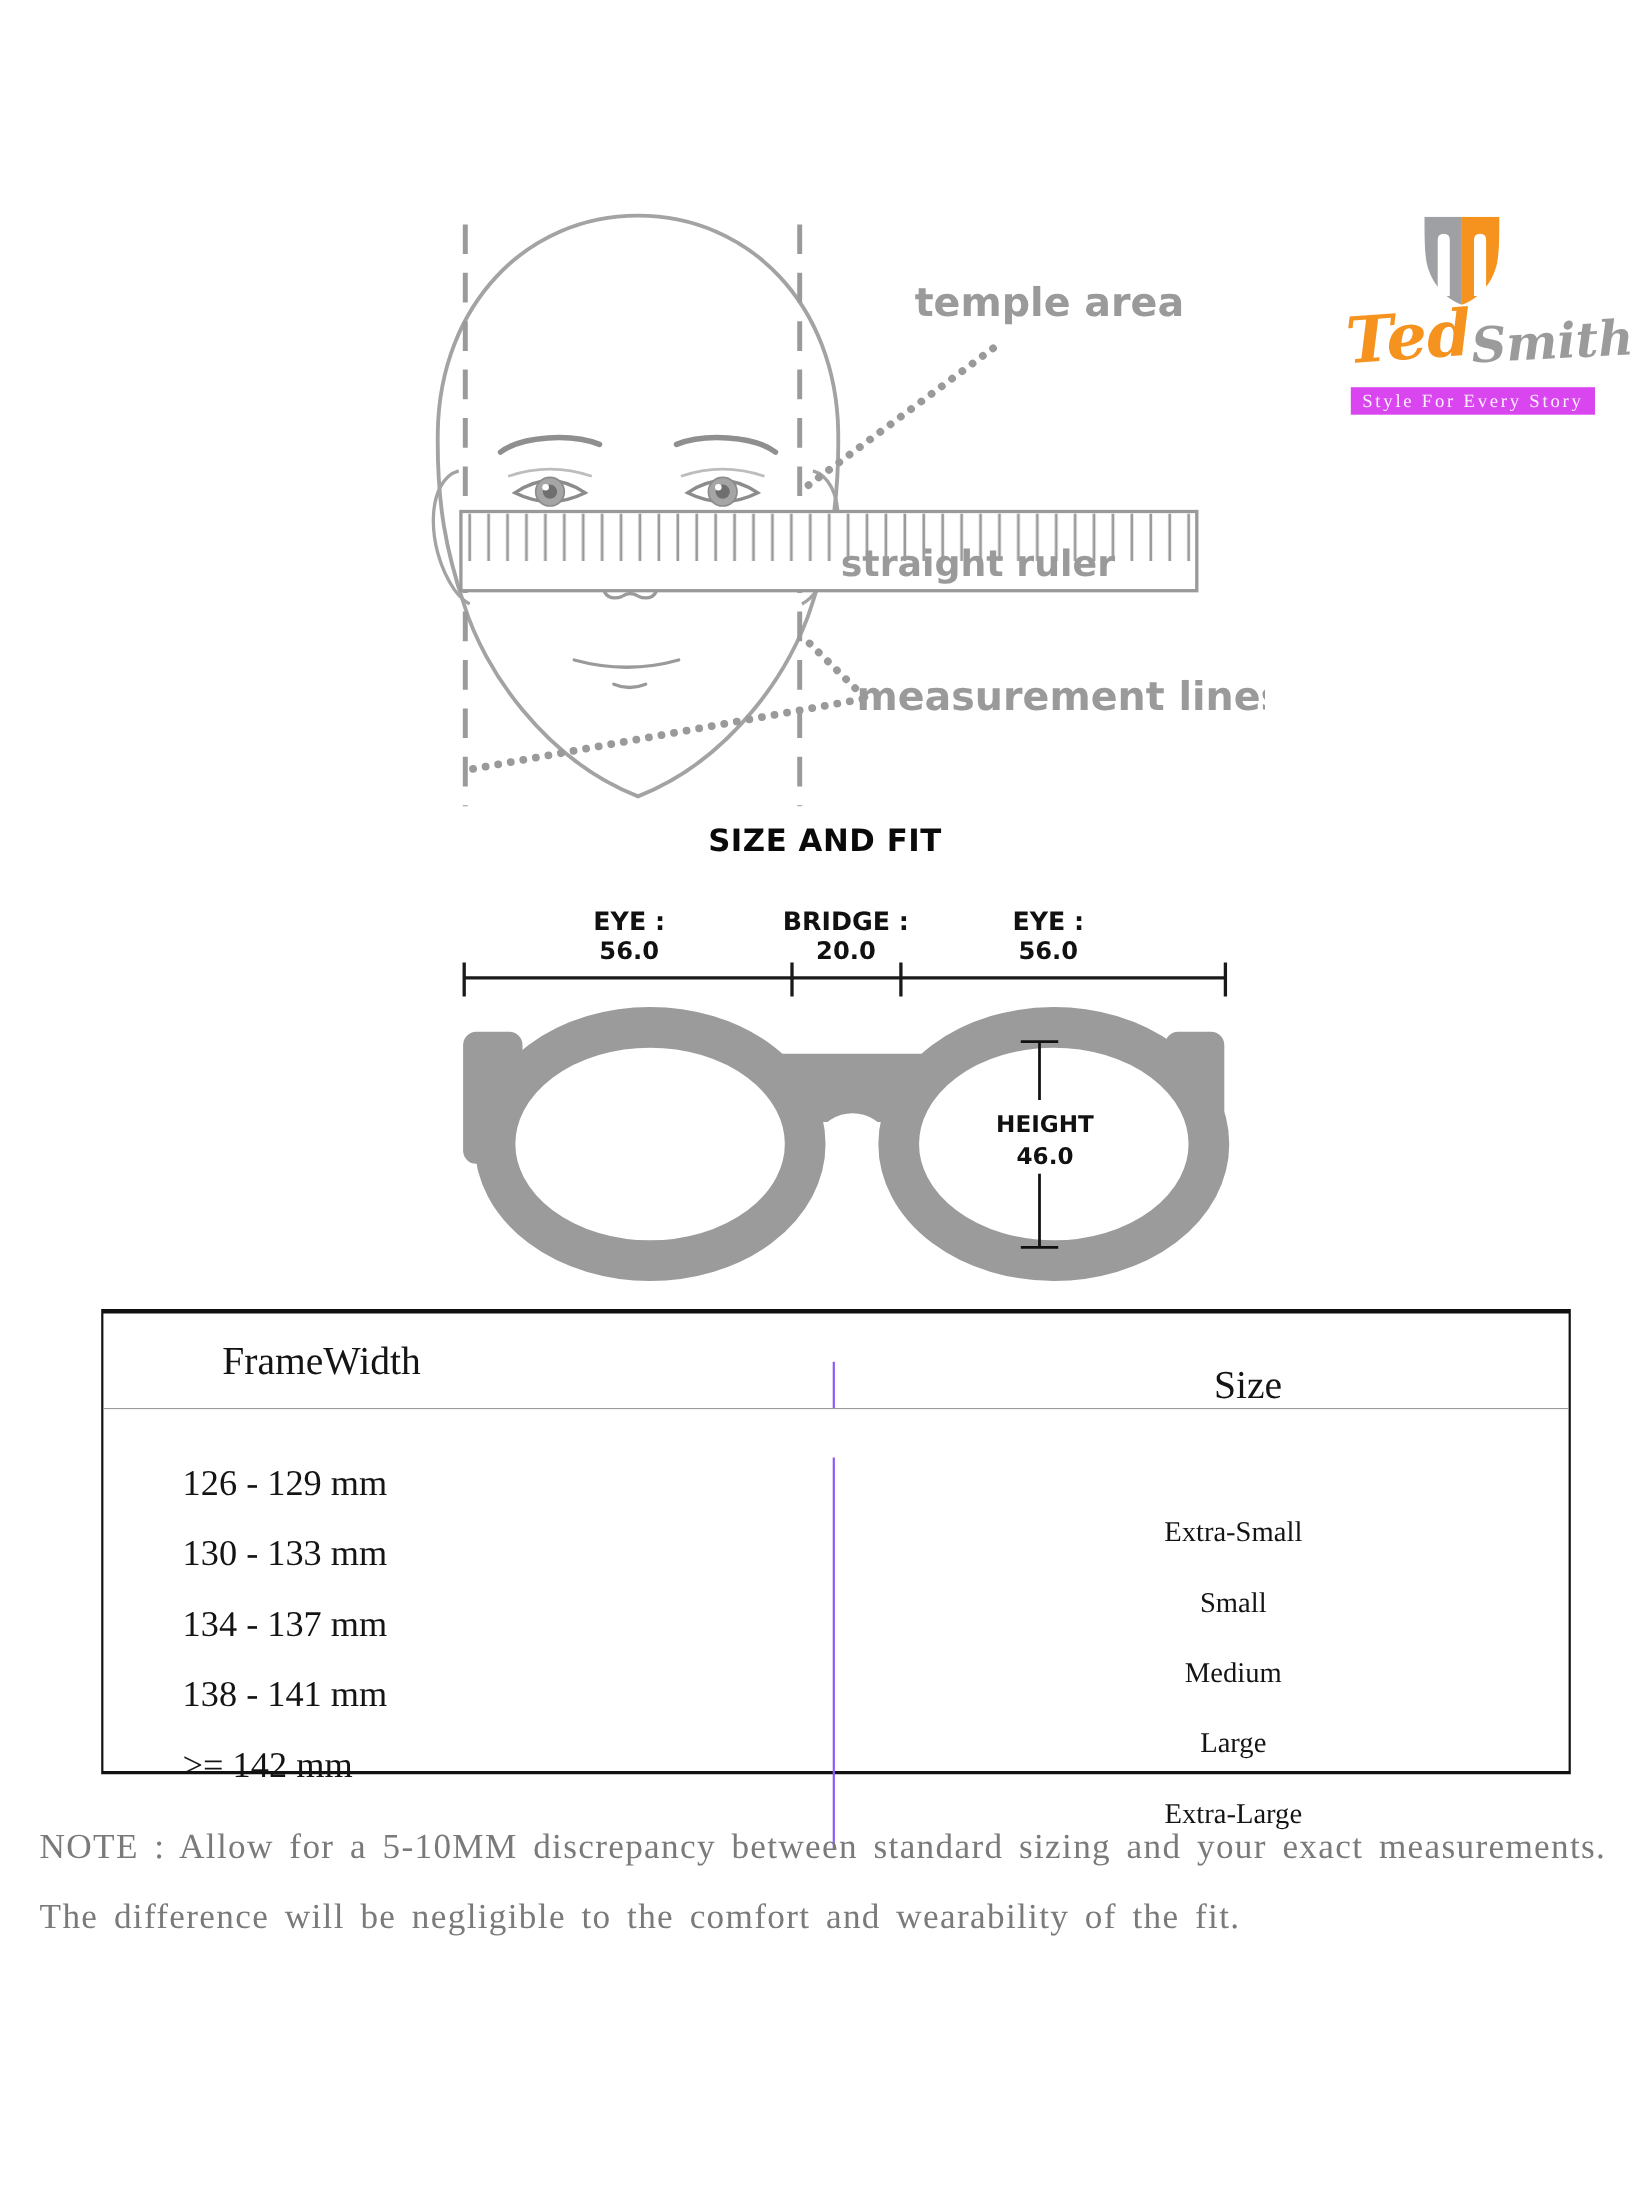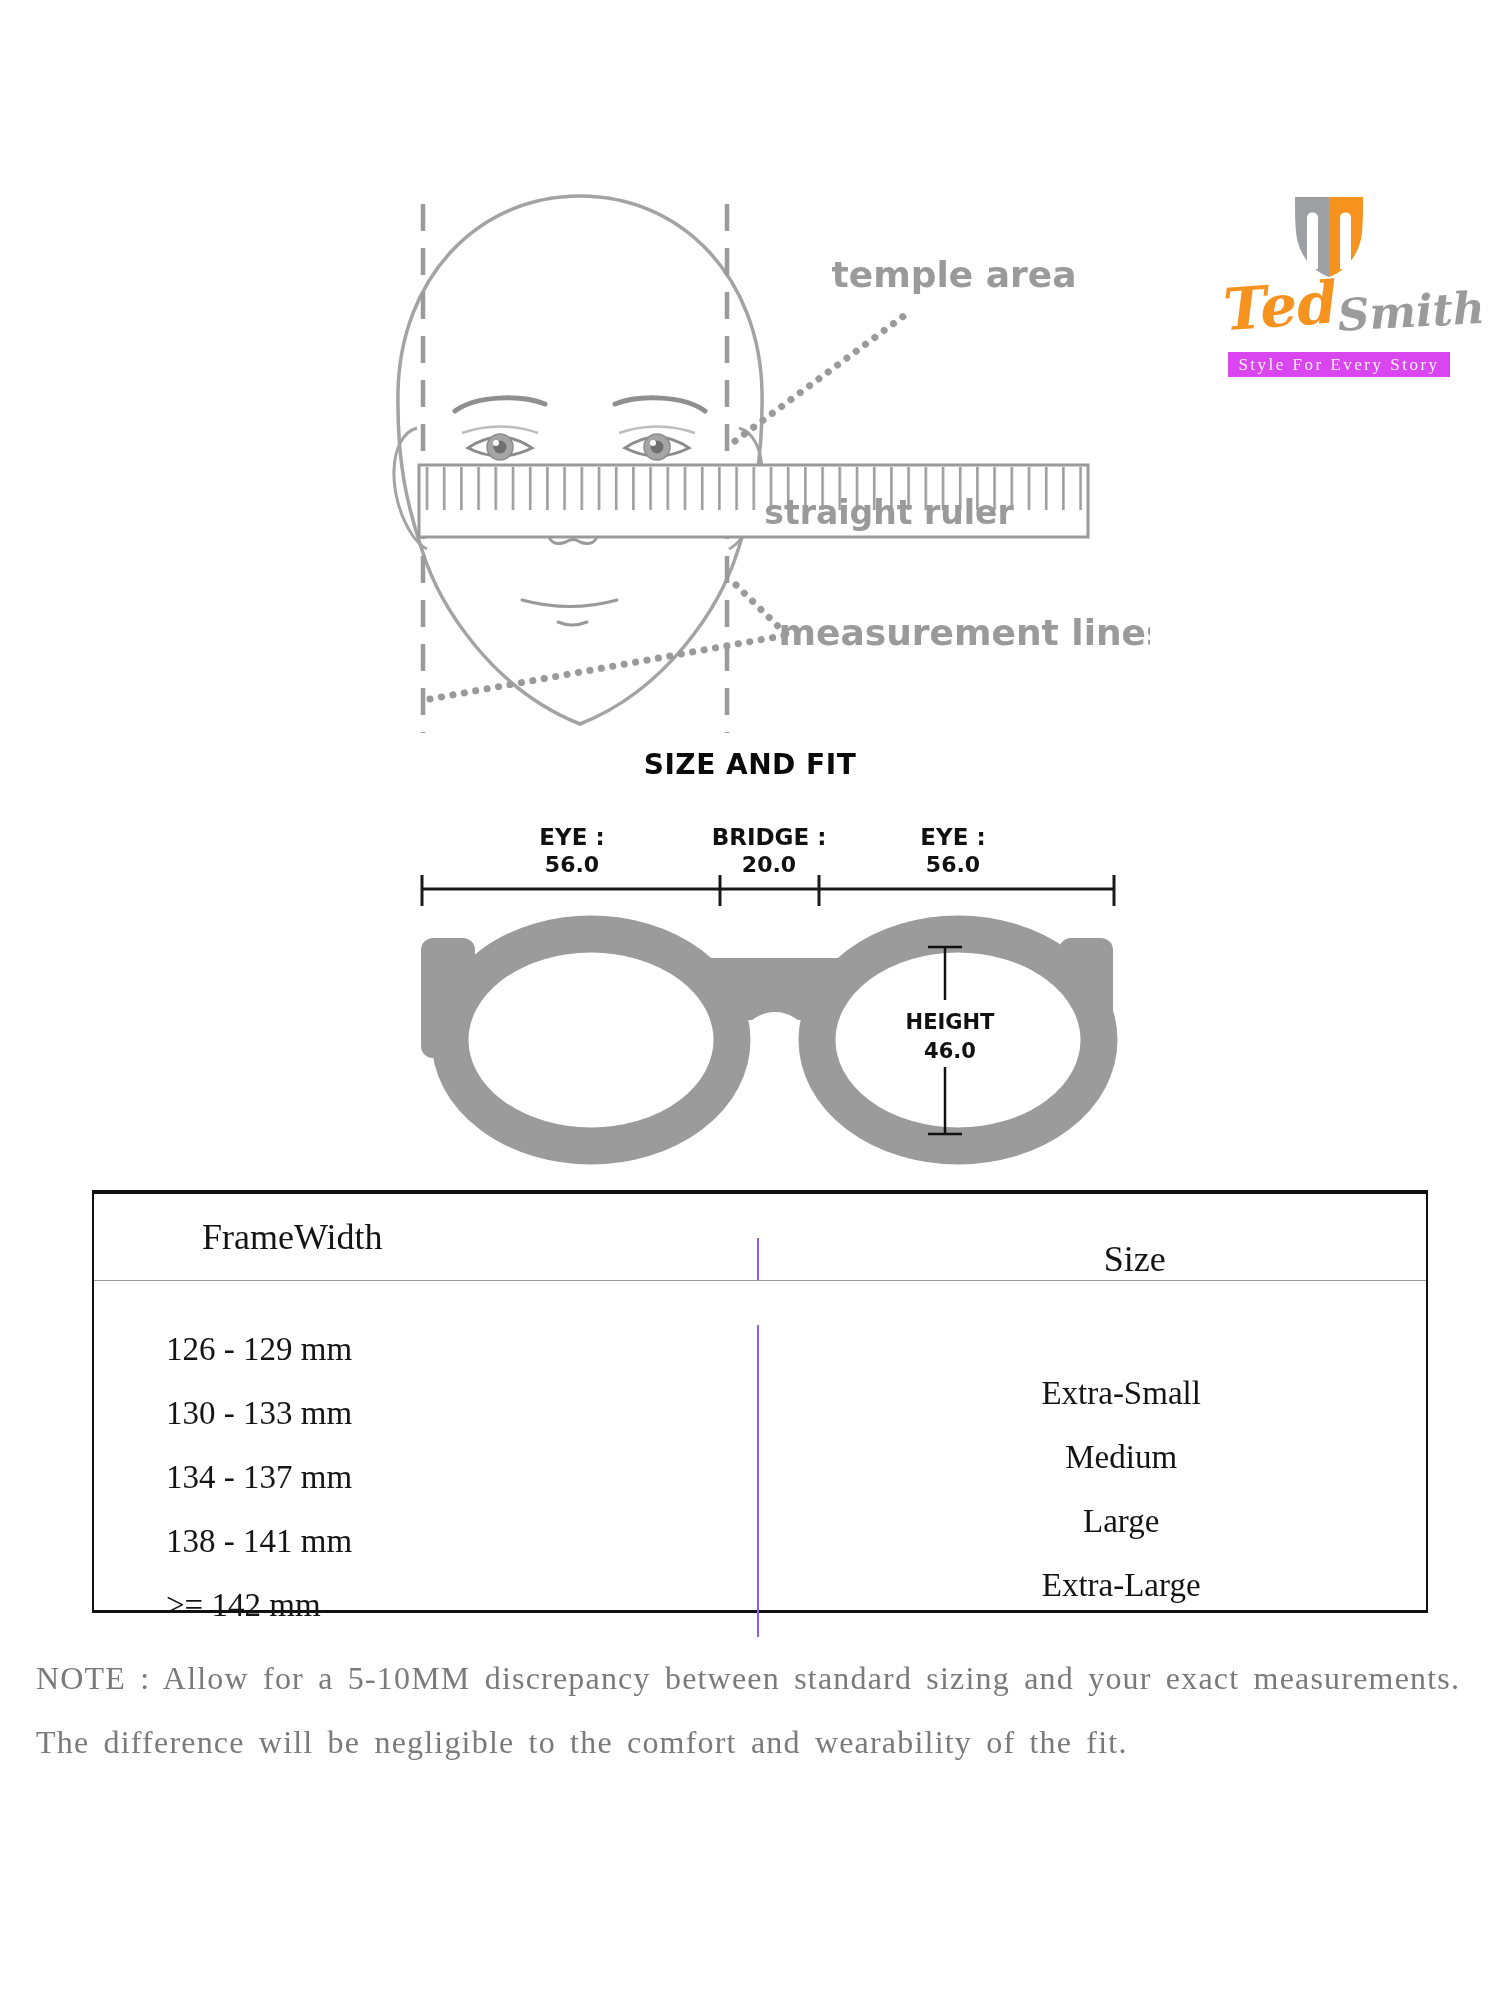--- a/index.html
+++ b/index.html
@@ -57,21 +57,21 @@
     font-size:36px;
   }
   .rows-frame{display:flex;flex-direction:column;padding-top:36px;}
   .rows-size{display:flex;flex-direction:column;padding-top:36px;}
   .cell-frame{
     height:64px;display:flex;align-items:center;padding-left:72px;
     font-size:33px;white-space:nowrap;
   }
   .cell-size{
     height:64px;display:flex;align-items:center;justify-content:center;
-    padding-left:57px;font-size:33px;white-space:nowrap;
+    padding-left:57px;font-size:26px;white-space:nowrap;
   }
 
   
   #note{
     left:36px;top:1660px;width:1470px;
     font-family:"Liberation Serif",serif;font-size:32px;color:#7a7a7a;
     letter-spacing:1.2px;word-spacing:5px;
   }
   #note .note-line{margin:0 0 27px 0;white-space:nowrap;}
 
@@ -184,20 +184,21 @@
   <div class="tbl-body">
     <div class="col-left rows-frame">
       <div class="cell-frame">126 - 129 mm</div>
       <div class="cell-frame">130 - 133 mm</div>
       <div class="cell-frame">134 - 137 mm</div>
       <div class="cell-frame">138 - 141 mm</div>
       <div class="cell-frame">&gt;= 142 mm</div>
     </div>
     <div class="col-right rows-size">
       <div class="cell-size">Extra-Small</div>
+      <div class="cell-size">Small</div>
       <div class="cell-size">Medium</div>
       <div class="cell-size">Large</div>
       <div class="cell-size">Extra-Large</div>
     </div>
   </div>
 </div>
 
 <div class="abs" id="note">
   <p class="note-line">NOTE : Allow for a 5-10MM discrepancy between standard sizing and your exact measurements.</p>
   <p class="note-line">The difference will be negligible to the comfort and wearability of the fit.</p>

